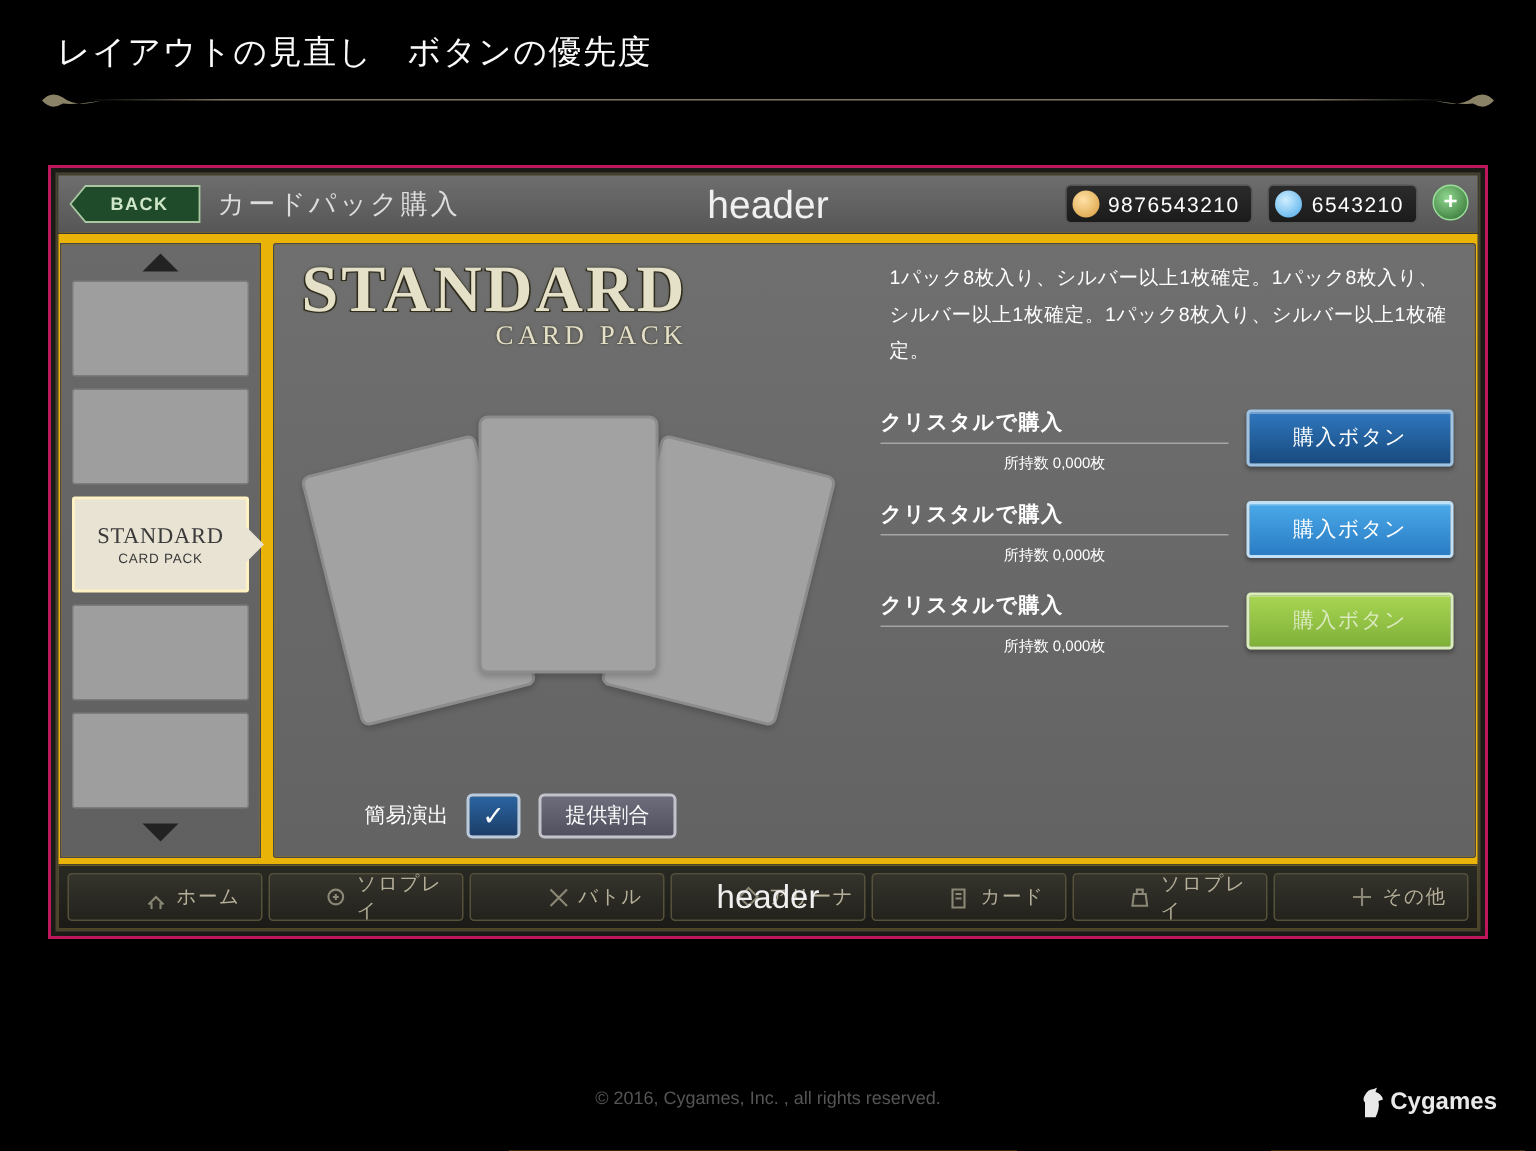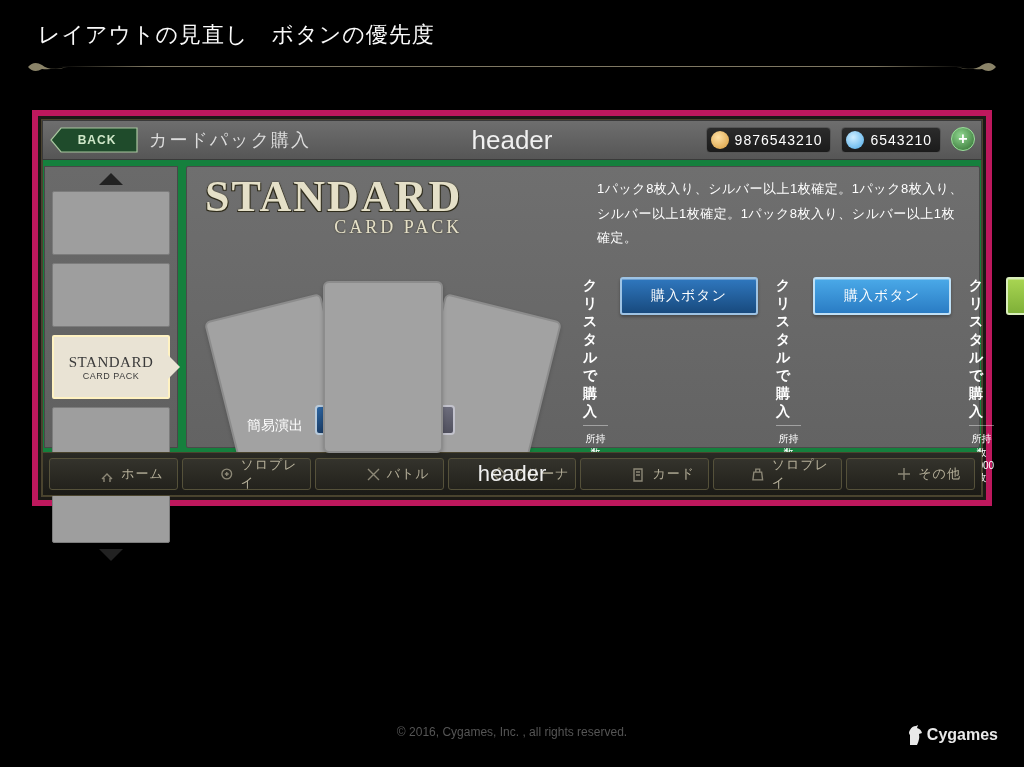--- a/index.html
+++ b/index.html
@@ -8,21 +8,21 @@
 
   .slide-title { position: absolute; top: 20px; left: 38px; font-size: 22px; color: #fafafa; font-weight: 400; letter-spacing: 1px; }
   .title-divider { position: absolute; top: 62px; left: 28px; right: 28px; height: 10px; }
   .title-divider::before { content: ""; position: absolute; top: 4px; left: 30px; right: 30px; height: 1px; background: linear-gradient(90deg, rgba(180,170,140,0) 0%, rgba(180,170,140,.7) 10%, rgba(180,170,140,.7) 90%, rgba(180,170,140,0) 100%); }
   .title-divider .orn-l, .title-divider .orn-r { position: absolute; top: -2px; width: 40px; height: 14px; }
   .title-divider .orn-l { left: 0; }
   .title-divider .orn-r { right: 0; transform: scaleX(-1); }
   .orn-shape { width: 100%; height: 100%; }
   .orn-shape path { fill: #8a8368; }
 
-  .frame { position: absolute; left: 32px; top: 110px; width: 960px; height: 396px; background: #15803d; border: 6px solid #be185d; box-shadow: inset 0 0 0 3px #1c1a16, inset 0 0 0 5px #4a432f; }
+  .frame { position: absolute; left: 32px; top: 110px; width: 960px; height: 516px; background: #eab308; border: 2px solid #be185d; box-shadow: inset 0 0 0 3px #1c1a16, inset 0 0 0 5px #4a432f; }
 
   
   .hdr { position: absolute; top: 4px; left: 4px; right: 4px; height: 40px; background: linear-gradient(#6e6e6e,#565656); border: 1px solid #3a3a3a; display: flex; align-items: center; padding: 0 6px; }
   .back-btn { position: relative; width: 90px; height: 28px; margin-right: 10px; }
   .back-hex { position: absolute; inset: 0; }
   .back-hex polygon { fill: #1f4b2b; stroke: #a9c7a0; stroke-width: 1.2; }
   .back-txt { position: absolute; inset: 0; display: flex; align-items: center; justify-content: center; font-size: 12px; color: #cfe7c8; letter-spacing: 1px; font-weight: 600; padding-left: 6px; }
   .hdr-title { font-size: 18px; color: #ddd; letter-spacing: 2px; }
   .hdr-overlay { position: absolute; left: 50%; transform: translateX(-50%); font-size: 26px; color: #f0f0f0; font-weight: 400; }
   .currencies { margin-left: auto; display: flex; gap: 10px; align-items: flex-start; }
@@ -53,26 +53,26 @@
   .pack-logo .l2 { font-family: Georgia, serif; font-size: 18px; color: #e5e0c8; text-shadow: 0 0 2px #3d3a2a; letter-spacing: 3px; text-align: right; margin-top: -2px; }
 
   .desc { position: absolute; left: 410px; right: 14px; top: 10px; font-size: 13px; color: #fff; line-height: 1.9; letter-spacing: 0.5px; }
 
   .cards-fan { position: absolute; left: 36px; top: 106px; width: 330px; height: 230px; }
   .card { position: absolute; width: 120px; height: 172px; background: #a2a2a2; border: 2px solid #8c8c8c; border-radius: 6px; box-shadow: 0 2px 4px rgba(0,0,0,.2); }
   .card.c1 { left: 0; top: 32px; transform: rotate(-14deg); }
   .card.c2 { left: 100px; top: 8px; z-index: 2; }
   .card.c3 { left: 200px; top: 32px; transform: rotate(14deg); }
 
-  .bot-controls { position: absolute; left: 60px; bottom: 12px; display: flex; align-items: flex-end; gap: 12px; }
+  .bot-controls { position: absolute; left: 60px; bottom: 12px; display: flex; align-items: center; gap: 12px; }
   .chk-label { font-size: 14px; color: #fff; }
   .chk { width: 36px; height: 30px; background: linear-gradient(#2b64a1,#1b3e68); border: 2px solid #b9cbdc; border-radius: 4px; display: flex; align-items: center; justify-content: center; color: #fff; font-size: 18px; }
   .rate-btn { height: 30px; padding: 0 16px; background: linear-gradient(#6d6d7c,#50505e); border: 2px solid #c2c2cc; border-radius: 4px; color: #fff; font-size: 14px; display: flex; align-items: center; }
 
-  .buy-col { position: absolute; right: 14px; top: 110px; width: 382px; display: flex; flex-direction: row; gap: 18px; }
+  .buy-col { position: absolute; right: 14px; top: 110px; width: 382px; display: flex; flex-direction: column; gap: 18px; }
   .buy-row { display: flex; align-items: flex-start; gap: 12px; }
   .buy-info { flex: 1; }
   .buy-title { font-size: 14px; color: #fff; font-weight: 600; letter-spacing: 1px; }
   .buy-divider { height: 1px; background: rgba(255,255,255,.4); margin: 4px 0 6px; }
   .buy-sub { font-size: 10px; color: #fff; text-align: center; }
   .buy-btn { width: 138px; height: 38px; border-radius: 3px; border: 2px solid; display: flex; align-items: center; justify-content: center; font-size: 14px; color: #fff; box-shadow: 0 2px 3px rgba(0,0,0,.3), inset 0 1px 0 rgba(255,255,255,.3); letter-spacing: 1px; }
   .buy-btn.v0 { background: linear-gradient(#2f77be,#184a7e); border-color: #9ec3e4; }
   .buy-btn.v1 { background: linear-gradient(#4aa9e8,#2a7cc4); border-color: #bfe0f6; }
   .buy-btn.v2 { background: linear-gradient(#a8d552,#7fb038); border-color: #d9eebb; color: rgba(255,255,255,.65); }
 

